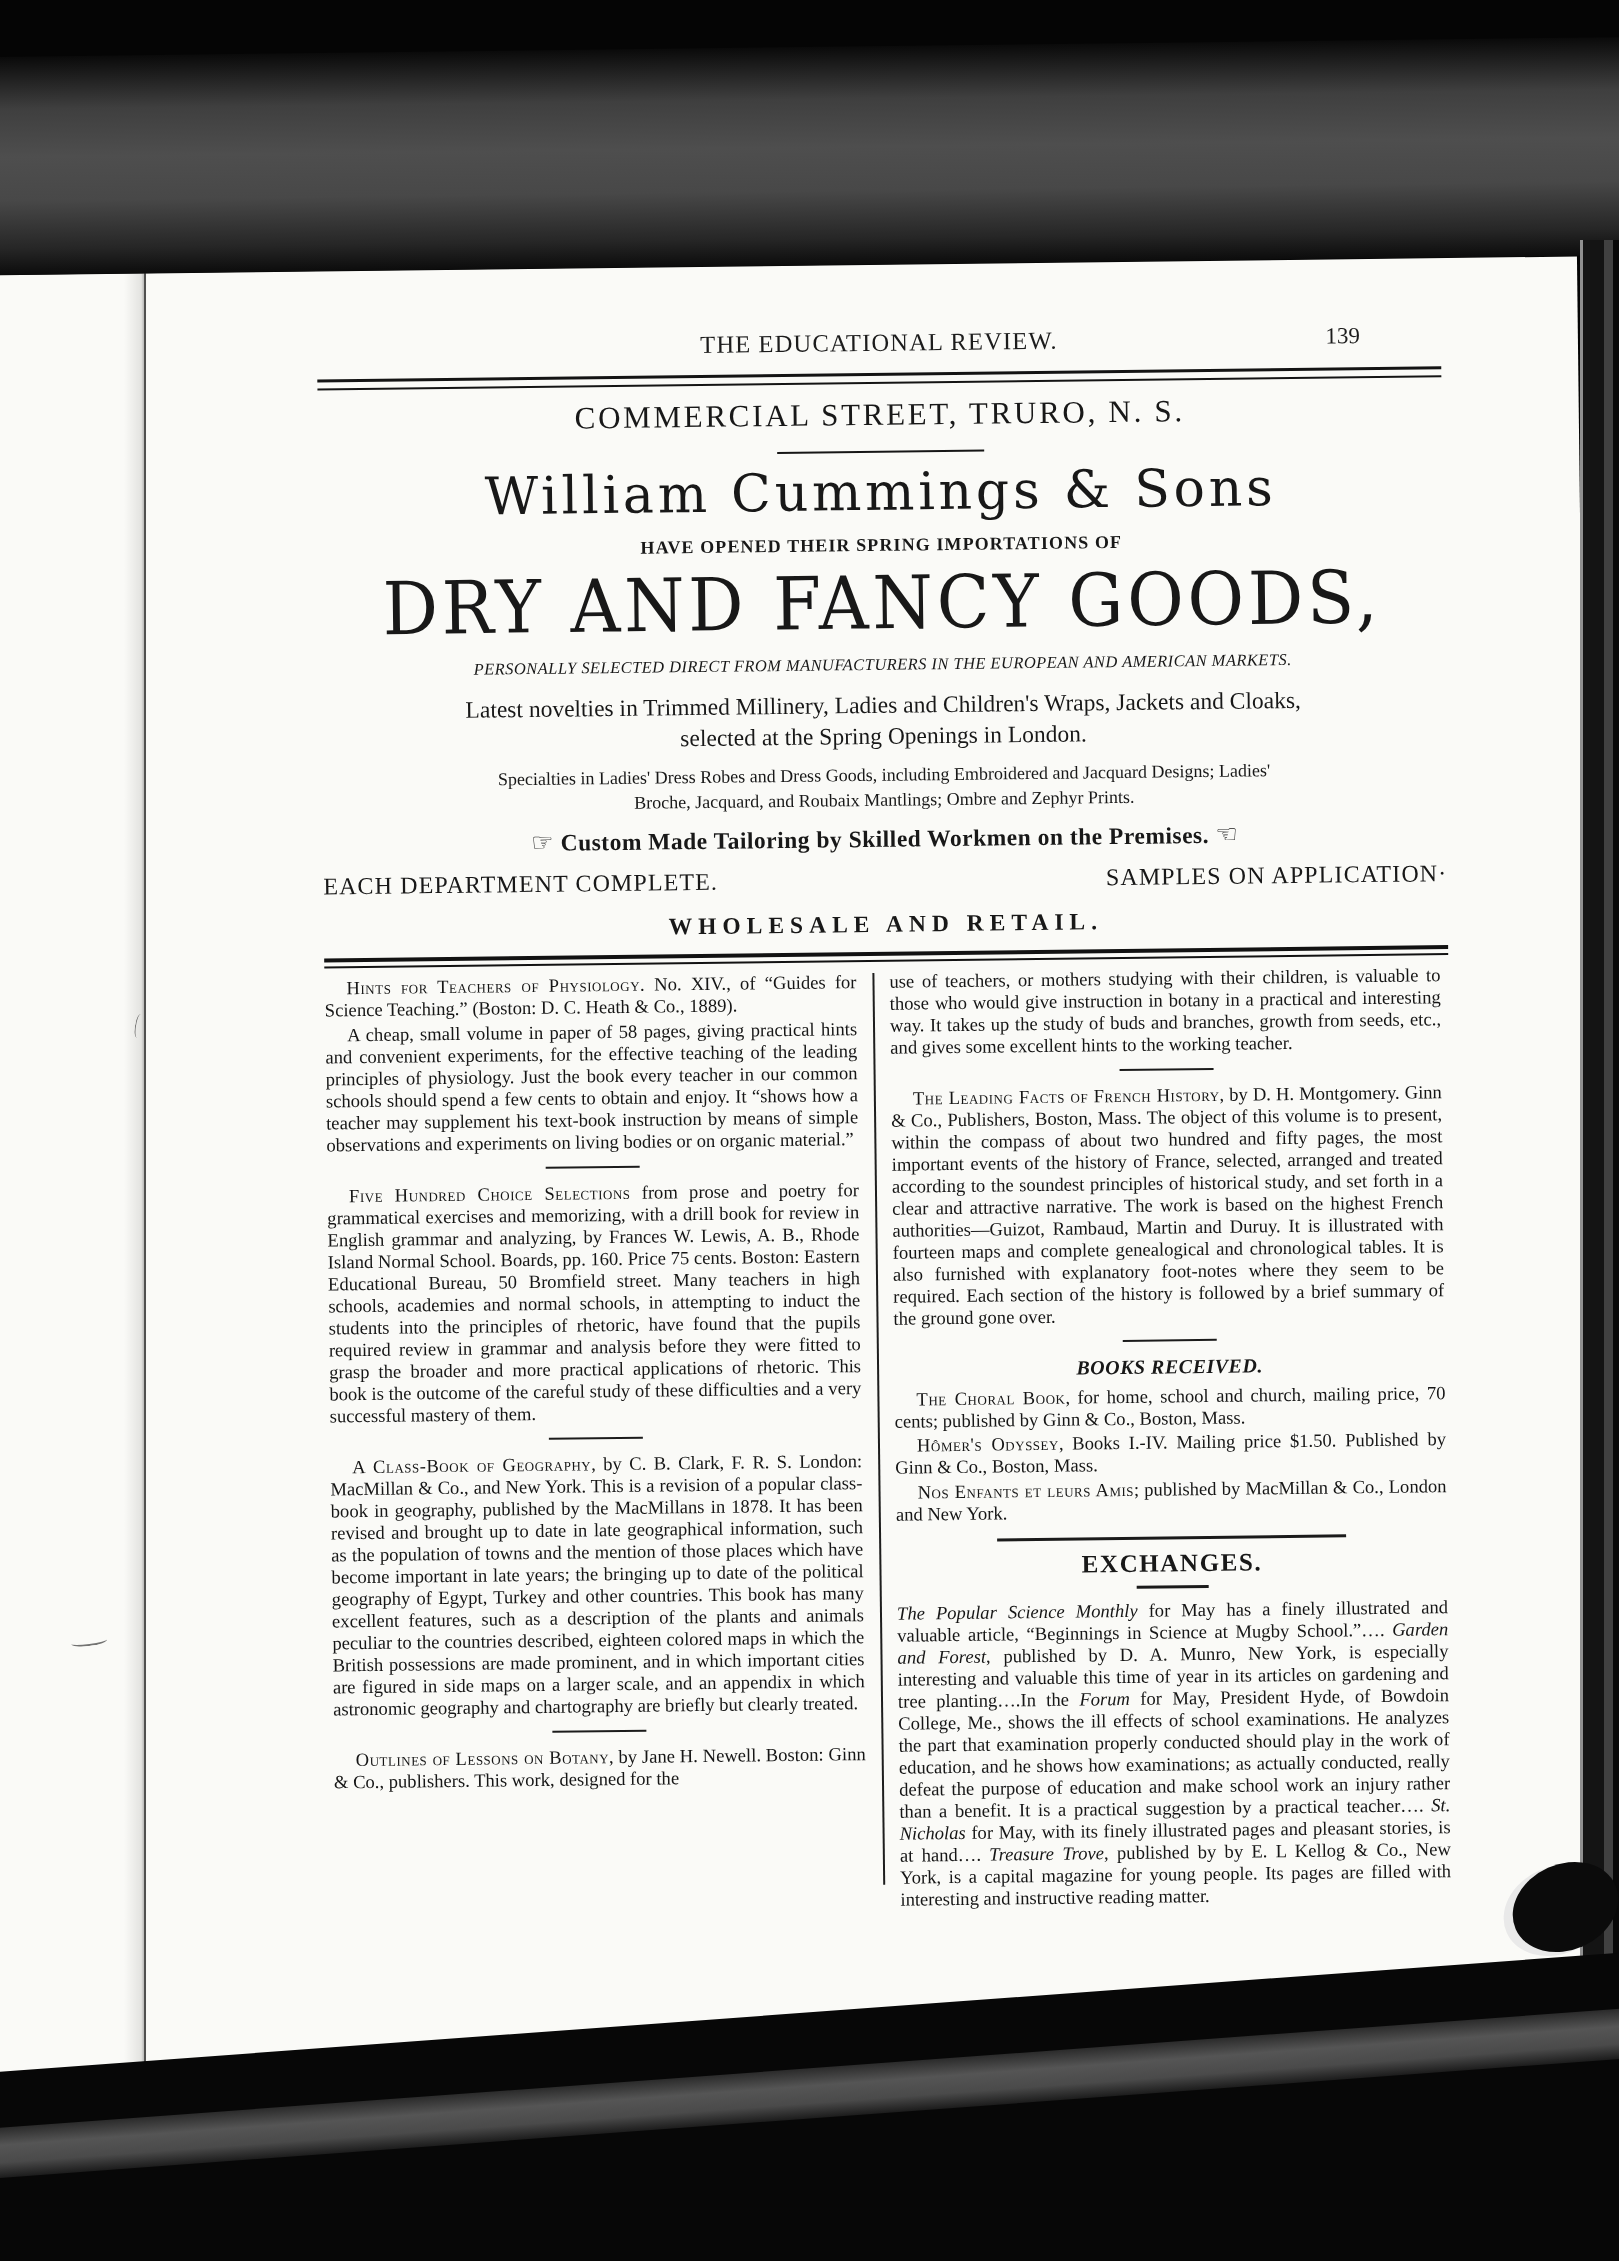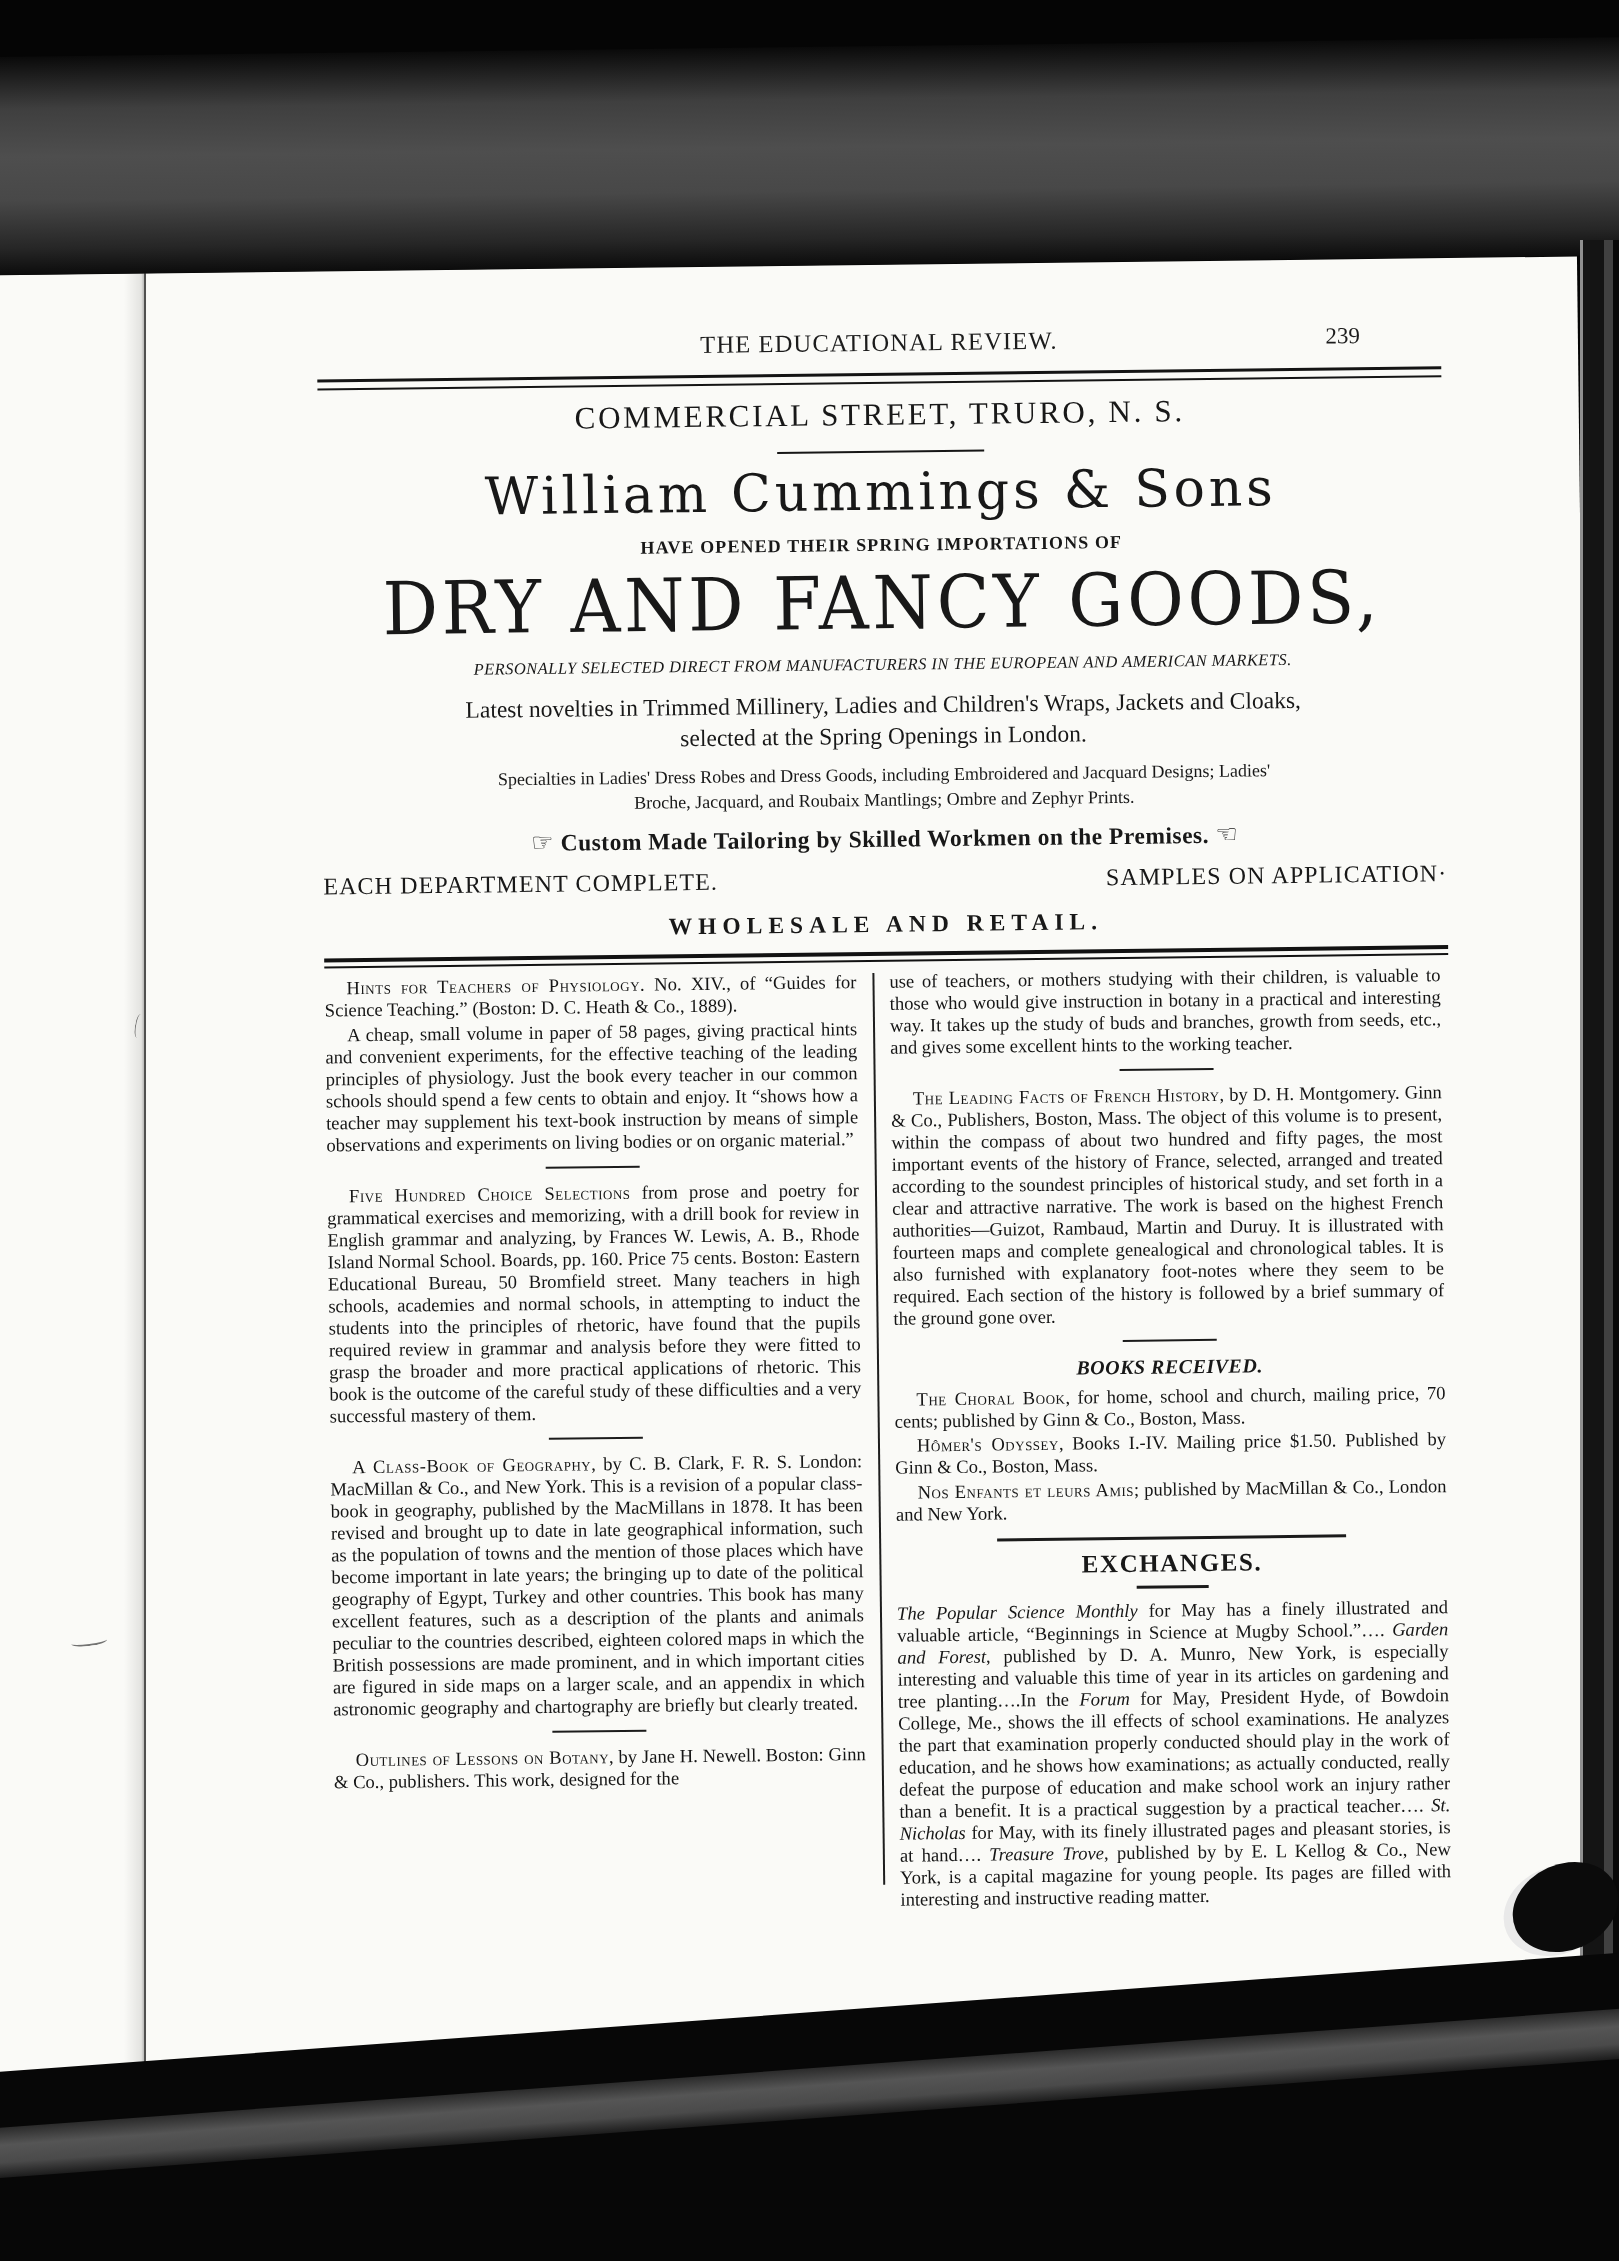--- a/index.html
+++ b/index.html
@@ -113,21 +113,21 @@
 </head>
 <body>
 
 <div class="band-top"></div>
 
 <div class="sheet">
   <div class="printed">
 
     <div class="masthead">
       <span class="masthead-title">THE EDUCATIONAL REVIEW.</span>
-      <span class="page-number">239</span>
+      <span class="page-number">139</span>
     </div>
 
     <div class="rule-double-top"></div>
 
     <div class="ad-address">COMMERCIAL STREET, TRURO, N. S.</div>
     <div class="rule-short-ad"></div>
     <div class="ad-company">William Cummings &amp; Sons</div>
     <div class="ad-tagline">HAVE OPENED THEIR SPRING IMPORTATIONS OF</div>
     <div class="ad-headline">DRY AND FANCY GOODS,</div>
     <div class="ad-subheadline">PERSONALLY SELECTED DIRECT FROM MANUFACTURERS IN THE EUROPEAN AND AMERICAN MARKETS.</div>

